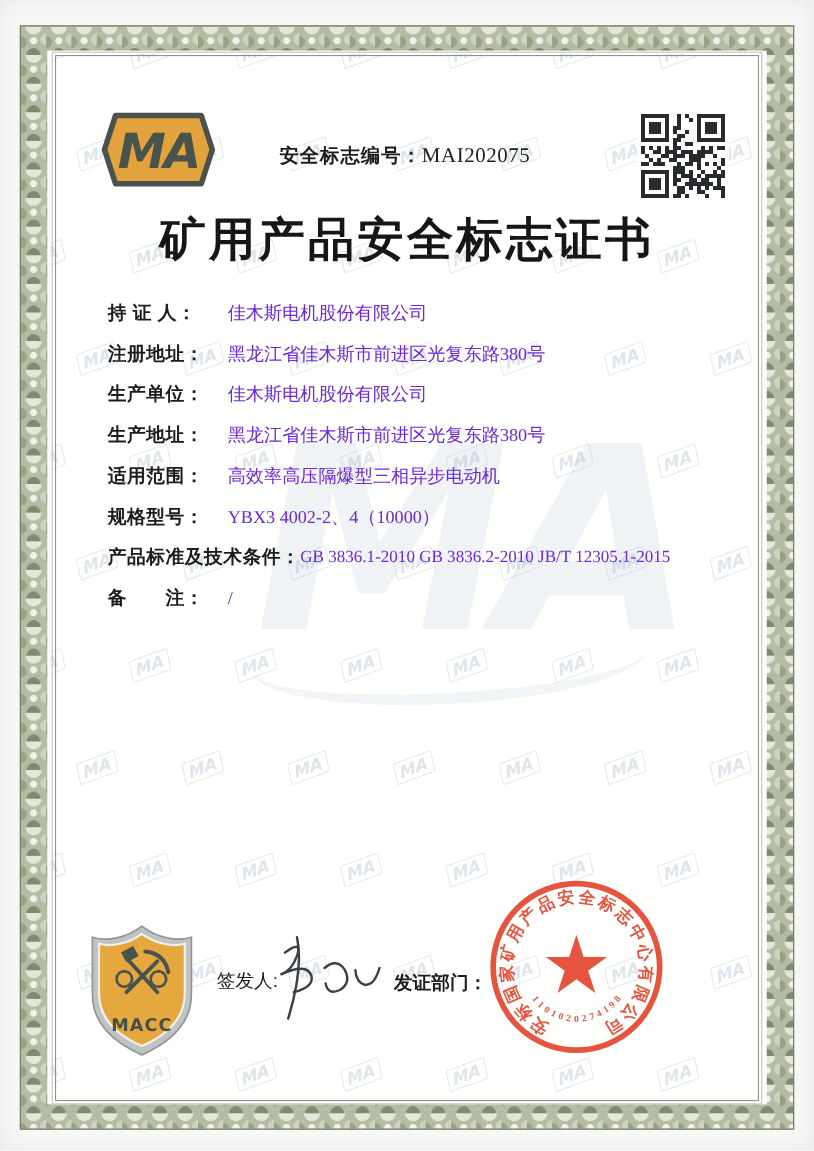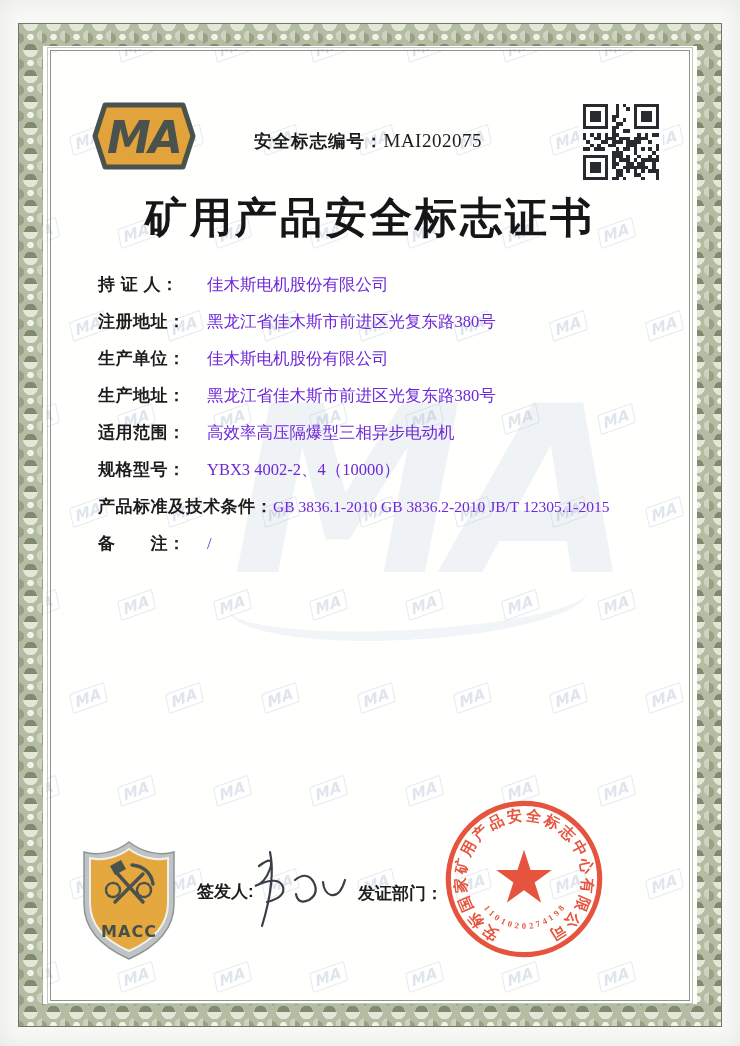--- a/index.html
+++ b/index.html
@@ -72,21 +72,21 @@
   .frow .val1 { display:inline-block; width:213px; vertical-align:top; }
   .frow .lbl2 { display:inline-block; width:112px; font-size:17px; font-weight:700; letter-spacing:0.5px; vertical-align:top; }
   
   .statement {
     position:absolute; left:95px; top:690px; width:554px; z-index:3;
     font-family:"Liberation Serif", serif;
     font-size:15.5px; line-height:24px; text-indent:2em; text-align:justify; color:#141414;
   }
   
   .macc { position:absolute; left:80px; top:840px; z-index:3; }
-  .signer-lbl { position:absolute; left:197px; top:880px; z-index:3; font-size:17px; font-weight:700; }
+  .signer-lbl { position:absolute; left:197px; top:880px; z-index:3; font-size:17px; font-weight:400; }
   .signature { position:absolute; left:243px; top:846px; z-index:4; }
   .dept-lbl { position:absolute; left:358px; top:882px; z-index:3; font-size:17px; font-weight:700; }
   .seal { position:absolute; left:438px; top:793px; z-index:5; opacity:0.92; }
   .seal text { font-family:"Liberation Serif", serif; }
 </style>
 </head>
 <body>
 
 <div class="page">
 

